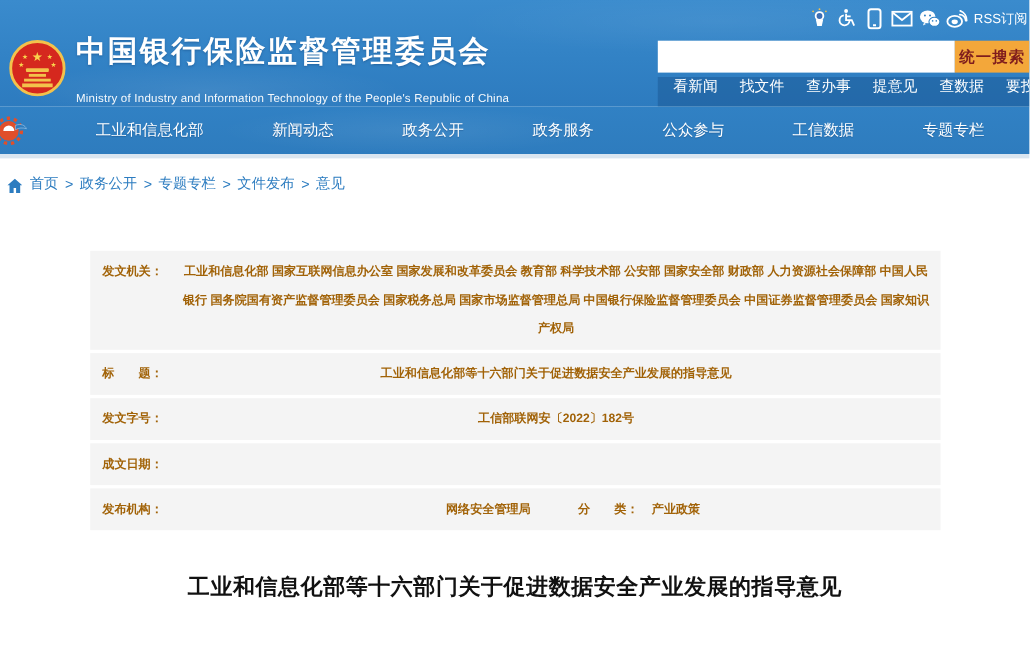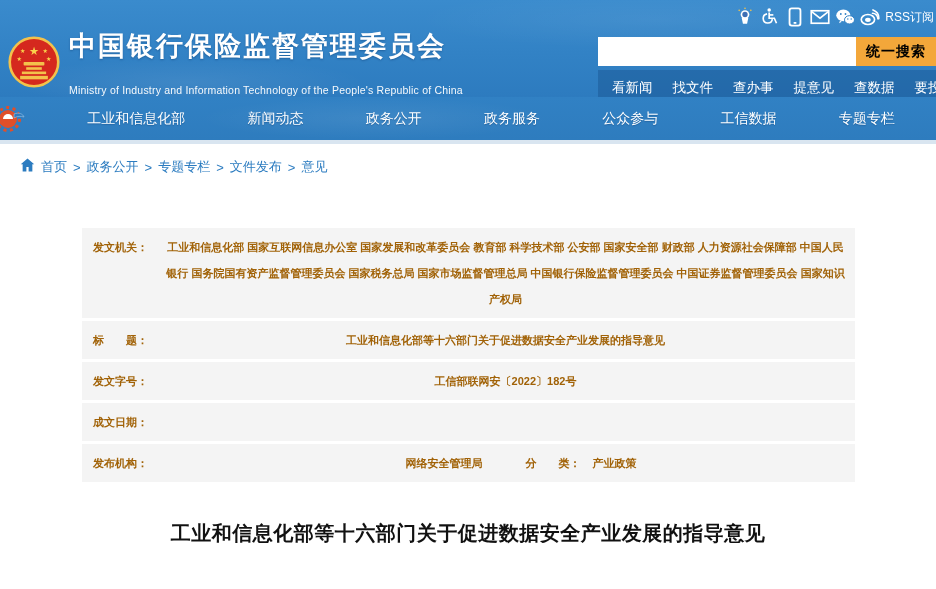--- a/index.html
+++ b/index.html
@@ -25,43 +25,43 @@
   .emblem { width:52px; height:52px; }
   .brand-text { margin-left:9px; color:#fff; }
   .brand-title { font-size:27px; font-weight:bold; letter-spacing:2px;
     text-shadow:0 1px 2px rgba(0,40,90,.35); }
   .brand-sub { font-size:10.5px; margin-top:20px; opacity:.95; letter-spacing:.2px;text-align:center; }
 
   .search-wrap { position:absolute; right:0; top:37px; width:338px; z-index:2; }
   .search-row { display:flex; height:29px; }
   .search-input { flex:1; border:none; outline:none; height:29px; padding:0 8px;
     font-size:13px; background:#fff; }
-  .search-btn { width:80px; height:29px; border:none; background:#f3a73a; color:#000000;
+  .search-btn { width:68px; height:29px; border:none; background:#f3a73a; color:#7f1d1d;
     font-size:14px; font-weight:bold; cursor:pointer; letter-spacing:1px;
     font-family:inherit; }
-  .quick-links { display:flex; align-items:flex-end; height:27px; margin-top:4px;
+  .quick-links { display:flex; align-items:flex-start; height:27px; margin-top:4px;
     background:rgba(13,62,118,.30); padding:0 6px 0 4px; }
   .quick-links a { color:#fff; font-size:13.5px; text-decoration:none;
     padding:0 10px; white-space:nowrap; }
 
   
   .nav { position:relative; height:47px; display:flex; align-items:center;
     background:linear-gradient(180deg,#3181c4,#2e7cbe);
     border-bottom:4px solid #d9e5f0; overflow:hidden; }
   .nav::after { content:""; position:absolute; inset:0;
     background:radial-gradient(ellipse 250px 30px at 40% 50%, rgba(255,255,255,.07), transparent 70%);
     pointer-events:none; }
   .nav-logo { width:36px; height:36px; margin-left:-8px; flex:0 0 auto; }
   .nav-items { flex:1; display:flex; justify-content:space-around;
     padding:0 10px 0 28px; position:relative; z-index:2; }
   .nav-items a { color:#fff; font-size:14px; text-decoration:none; cursor:pointer;
     text-shadow:0 1px 1px rgba(0,40,90,.3); }
 
   
-  .breadcrumb { display:flex; align-items:flex-start; padding:14px 0 0 20px;
+  .breadcrumb { display:flex; align-items:flex-end; padding:14px 0 0 6px;
     font-size:13px; color:#2c7cc0; }
   .breadcrumb .home-icon { margin-right:6px; display:flex; }
   .crumb { display:flex; align-items:center; }
   .crumb .sep { margin:0 6px; color:#2c7cc0; }
   .crumb:first-child .sep { display:none; }
   .crumb a { color:#2c7cc0; text-decoration:none; cursor:pointer; }
 
   
   .meta-table { margin:52px 0 0 82px; width:773px; }
   .meta-row { background:#f4f4f4; margin-bottom:3px; display:flex;

